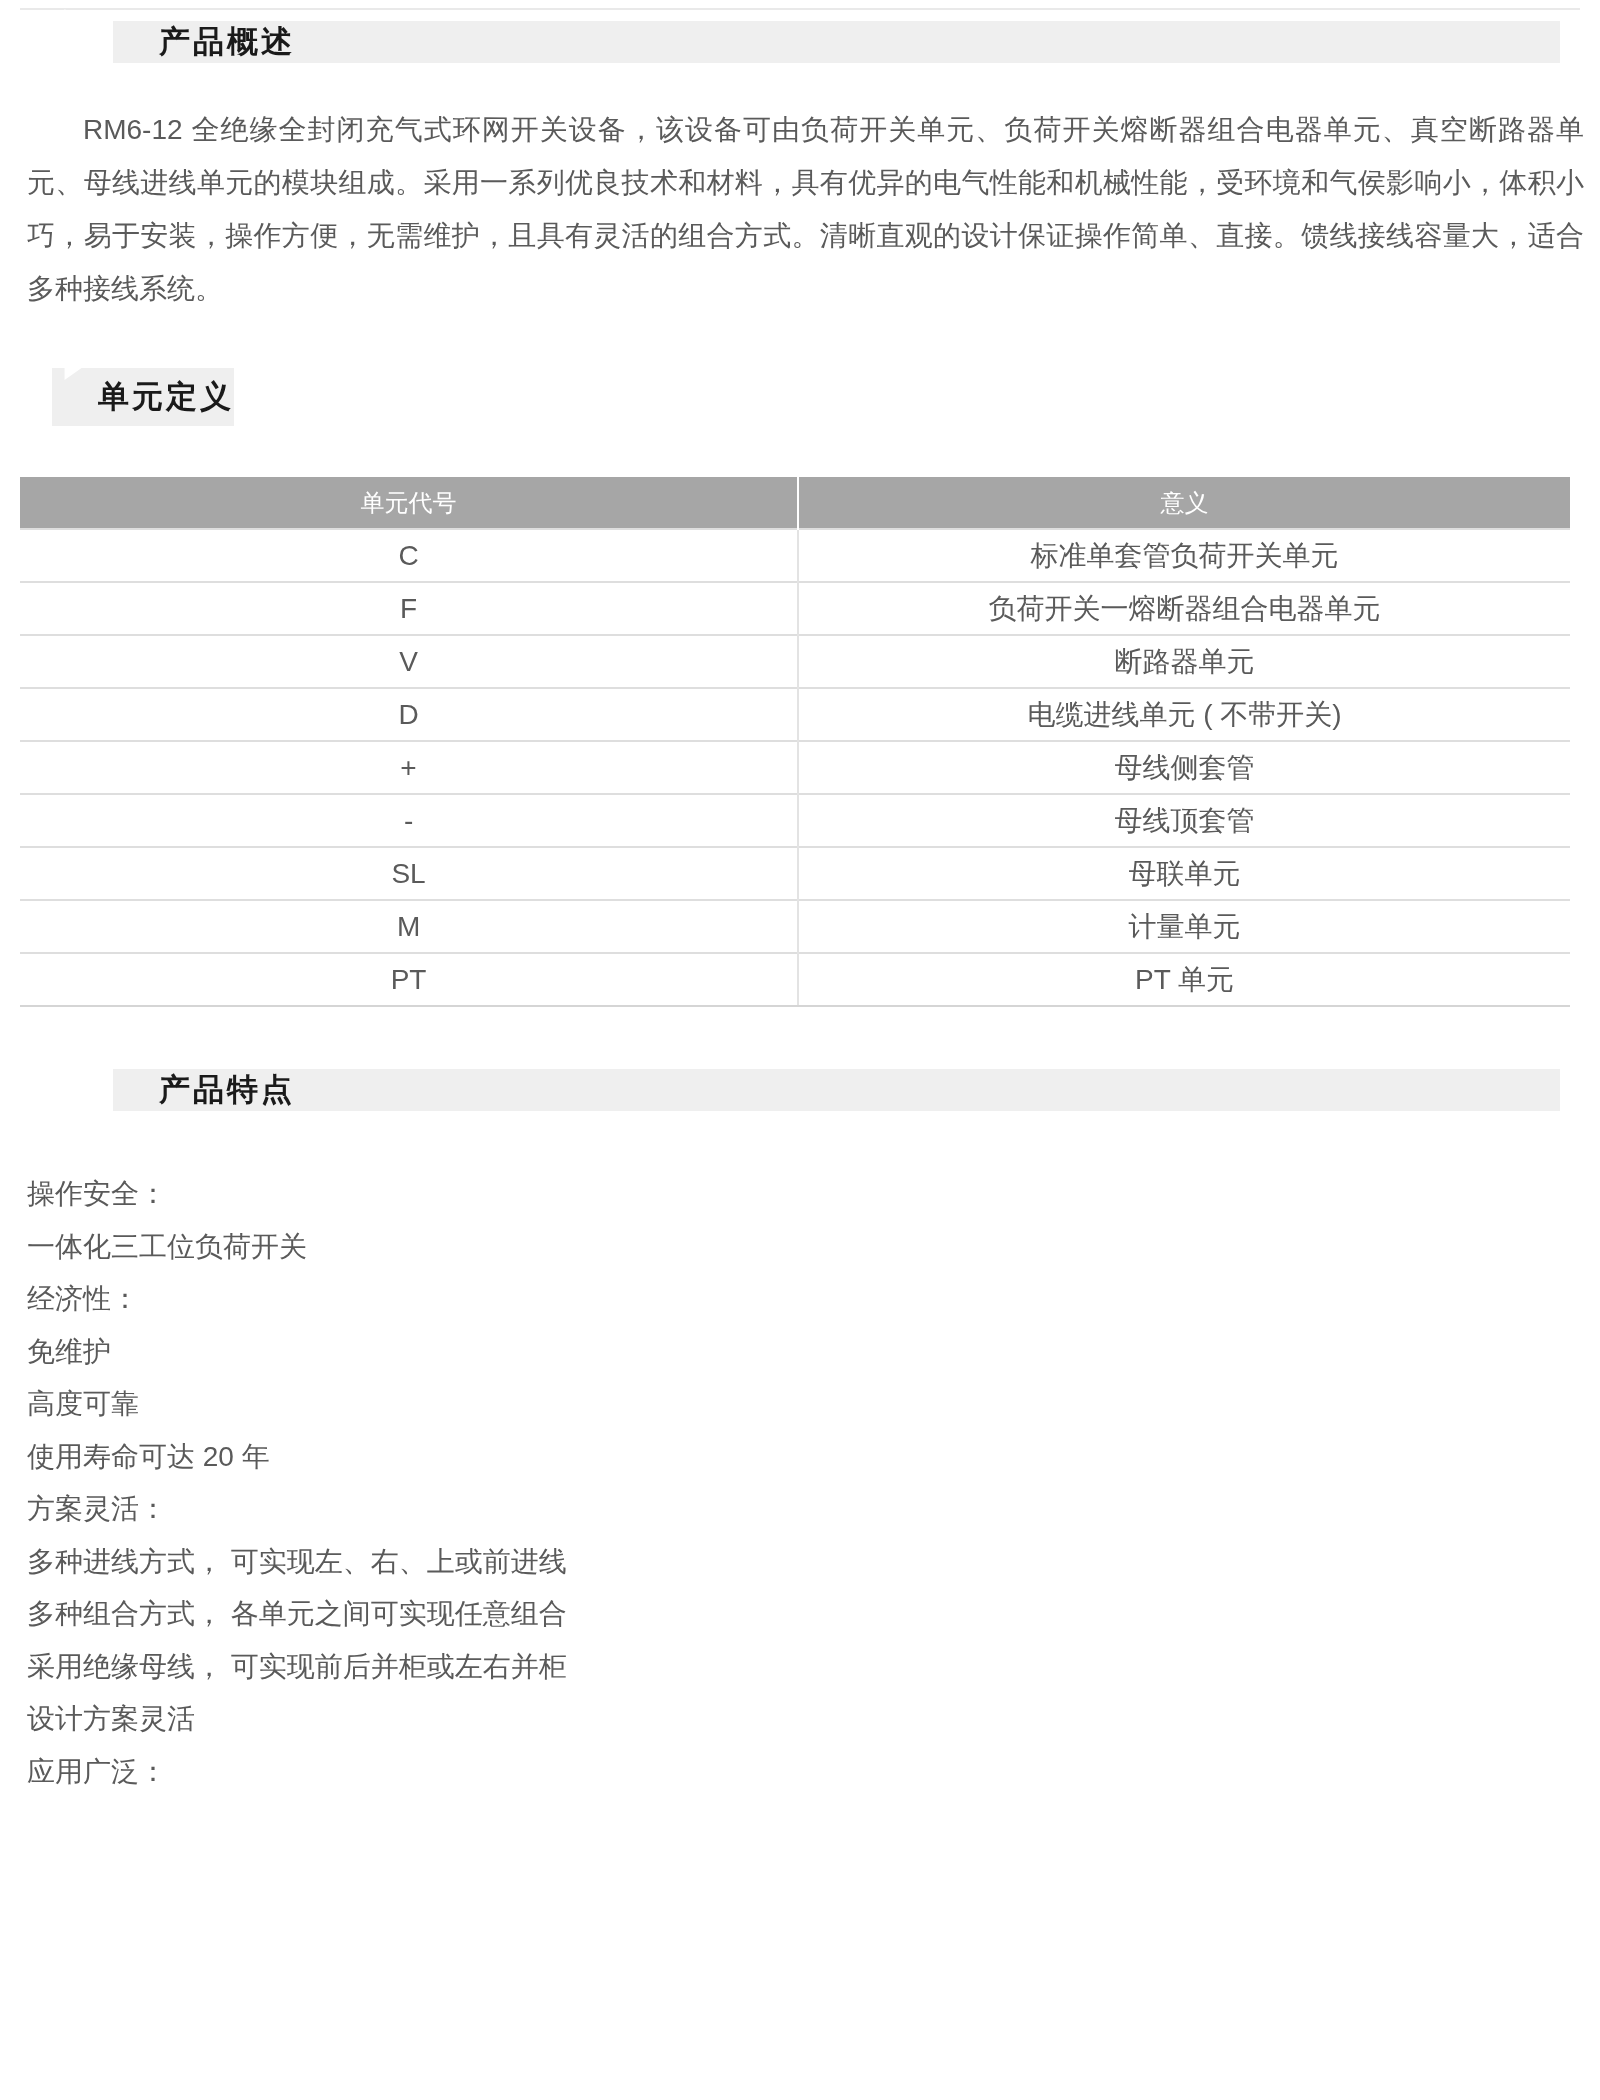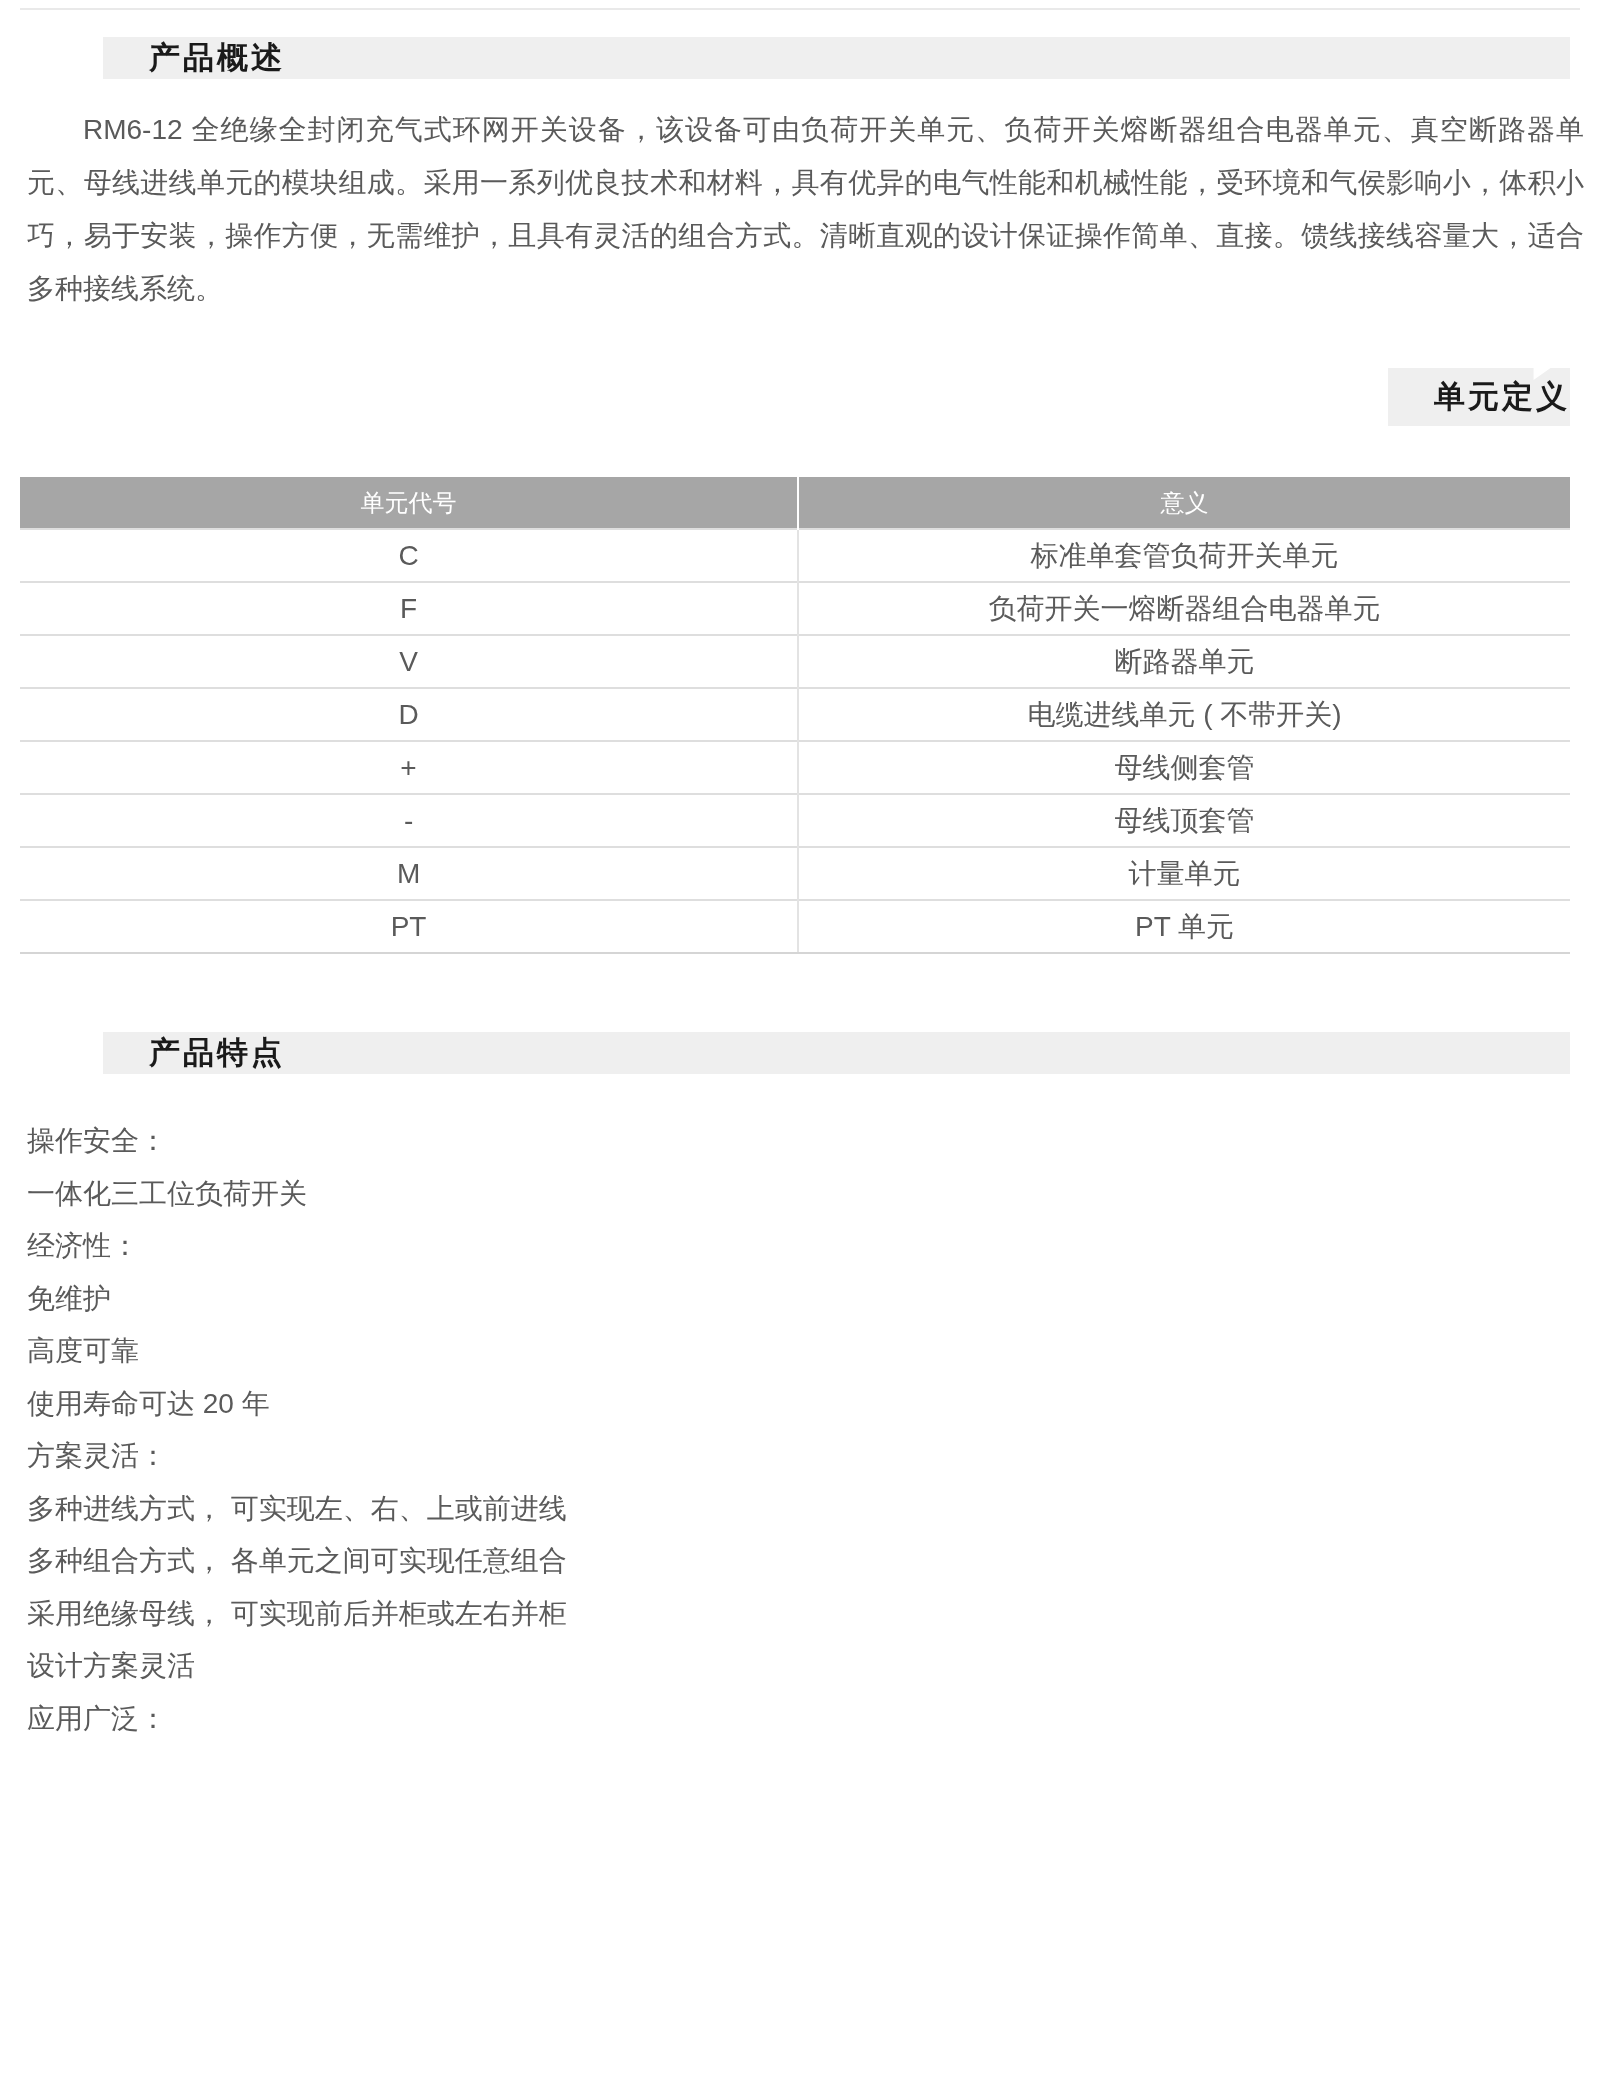--- a/index.html
+++ b/index.html
@@ -11,23 +11,23 @@
     font-family: "Liberation Sans", "DejaVu Sans", sans-serif;
     color: #5a5a5a;
   }
   .top-line {
     height: 2px;
     background: #e9e9e9;
     margin: 8px 20px 0 20px;
   }
   .section-header {
     display: flex;
-    align-items: flex-end;
+    align-items: flex-start;
     height: 58px;
-    margin: 0 30px;
+    margin: 0 40px;
   }
   .section-header .marker {
     flex: none;
     width: 61px;
     background: #232069;
     position: relative;
   }
   .section-header .marker .tri {
     position: absolute;
     left: 50%; top: 50%;
@@ -142,20 +142,24 @@
       </tr>
       <tr>
         <td>+</td>
         <td>母线侧套管</td>
       </tr>
       <tr>
         <td>-</td>
         <td>母线顶套管</td>
       </tr>
       <tr>
+        <td>SL</td>
+        <td>母联单元</td>
+      </tr>
+      <tr>
         <td>M</td>
         <td>计量单元</td>
       </tr>
       <tr>
         <td>PT</td>
         <td>PT 单元</td>
       </tr>
     </tbody>
 </table>
 

